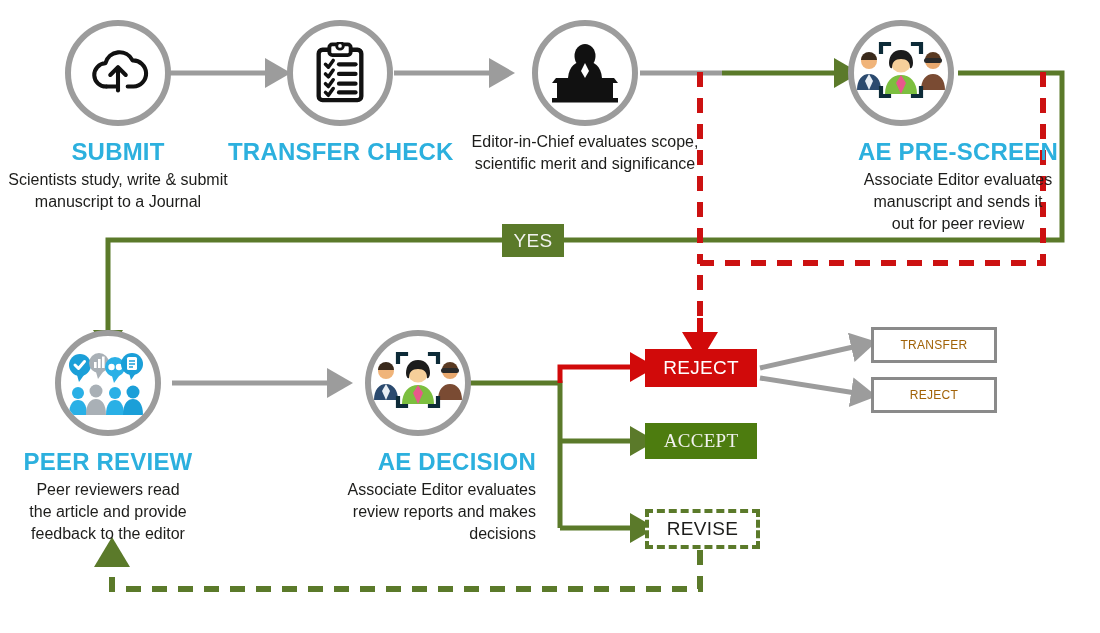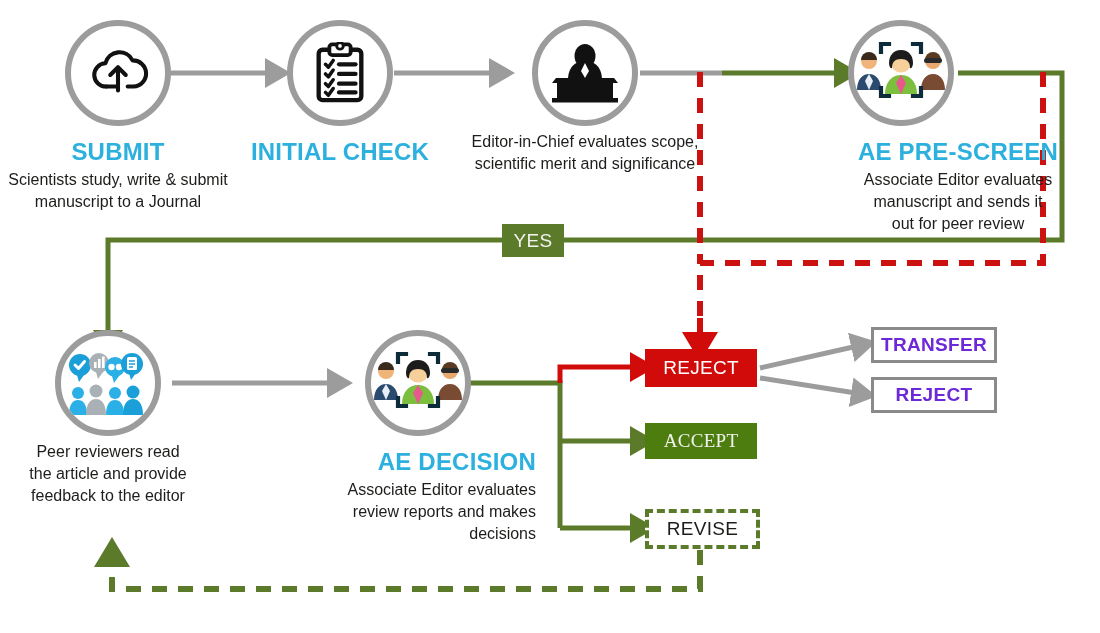--- a/index.html
+++ b/index.html
@@ -96,24 +96,24 @@
   }
   .lbl-revise {
     background: #ffffff;
     color: #1d1d1b;
     border: 4px dashed #5b7a2a;
     font-size: 19px;
     font-weight: normal;
   }
   .lbl-outline {
     background: #ffffff;
-    color: #6d28d9;
+    color: #a16207;
     border: 3px solid #8a8a8a;
-    font-size: 19px;
-    font-weight: bold;
+    font-size: 12px;
+    font-weight: normal;
   }
 </style>
 </head>
 <body>
 
 <div id="stage">
 
   <svg id="wires" viewBox="0 0 1100 633">
     <defs>
       <marker id="ah-gray" markerWidth="9" markerHeight="9" refX="2.2" refY="3" orient="auto" markerUnits="strokeWidth">
@@ -191,21 +191,21 @@
           <path d="M13,52 l3,3 l5,-7"></path>
         </g>
         <g stroke="#111" stroke-width="4.4" stroke-linecap="round">
           <path d="M27,23 h17"></path>
             <path d="M27,33 h17"></path>
             <path d="M27,43 h17"></path>
             <path d="M27,52 h17"></path>
         </g>
       </svg>
     </div>
-    <div class="node-title">INITIAL CHECK</div>
+    <div class="node-title">TRANSFER CHECK</div>
   </div>
 
   <div class="node" style="left:452px; top:20px; width:266px;">
     <div class="circle">
       <svg width="74" height="62" viewBox="0 0 74 62">
         <ellipse cx="37" cy="14" rx="10.5" ry="12" fill="#111"></ellipse>
         <path d="M20,36 c1,-12 8,-17 17,-17 c9,0 16,5 17,17 z" fill="#111"></path>
         <path d="M37,21 l4,8 l-4,7 l-4,-7 z" fill="#fff"></path>
         <path d="M8,36 L66,36 L70,41 L4,41 z" fill="#111"></path>
         <rect x="9" y="41" width="56" height="17" fill="#111"></rect>
@@ -282,20 +282,21 @@
             <path d="M2,64 c0,-11 4,-15 9,-15 c5,0 9,4 9,15z" fill="#2ab0e6"></path>
           <circle cx="29" cy="40" r="6.5" fill="#a9b0b6"></circle>
             <path d="M19,64 c0,-12 5,-16 10,-16 c5,0 10,4 10,16z" fill="#a9b0b6"></path>
           <circle cx="48" cy="42" r="6" fill="#2ab0e6"></circle>
             <path d="M39,64 c0,-11 4,-15 9,-15 c5,0 9,4 9,15z" fill="#2ab0e6"></path>
           <circle cx="66" cy="41" r="6.5" fill="#1b9fd8"></circle>
             <path d="M56,64 c0,-12 5,-16 10,-16 c5,0 10,4 10,16z" fill="#1b9fd8"></path>
         </g>
       </svg>
     </div>
+    <div class="node-title">PEER REVIEW</div>
     <div class="node-desc">Peer reviewers read
 the article and provide
 feedback to the editor</div>
   </div>
 
   <div class="node" style="left:300px; top:330px; width:236px;text-align:right;">
     <div class="circle">
       <svg width="92" height="62" viewBox="0 0 92 62">
         <circle cx="14" cy="19" r="8" fill="#f0b47a"></circle>
         <path d="M14,10 a8,8 0 0 1 8,8 h-16 a8,8 0 0 1 8,-8z" fill="#3a2a1c"></path>

